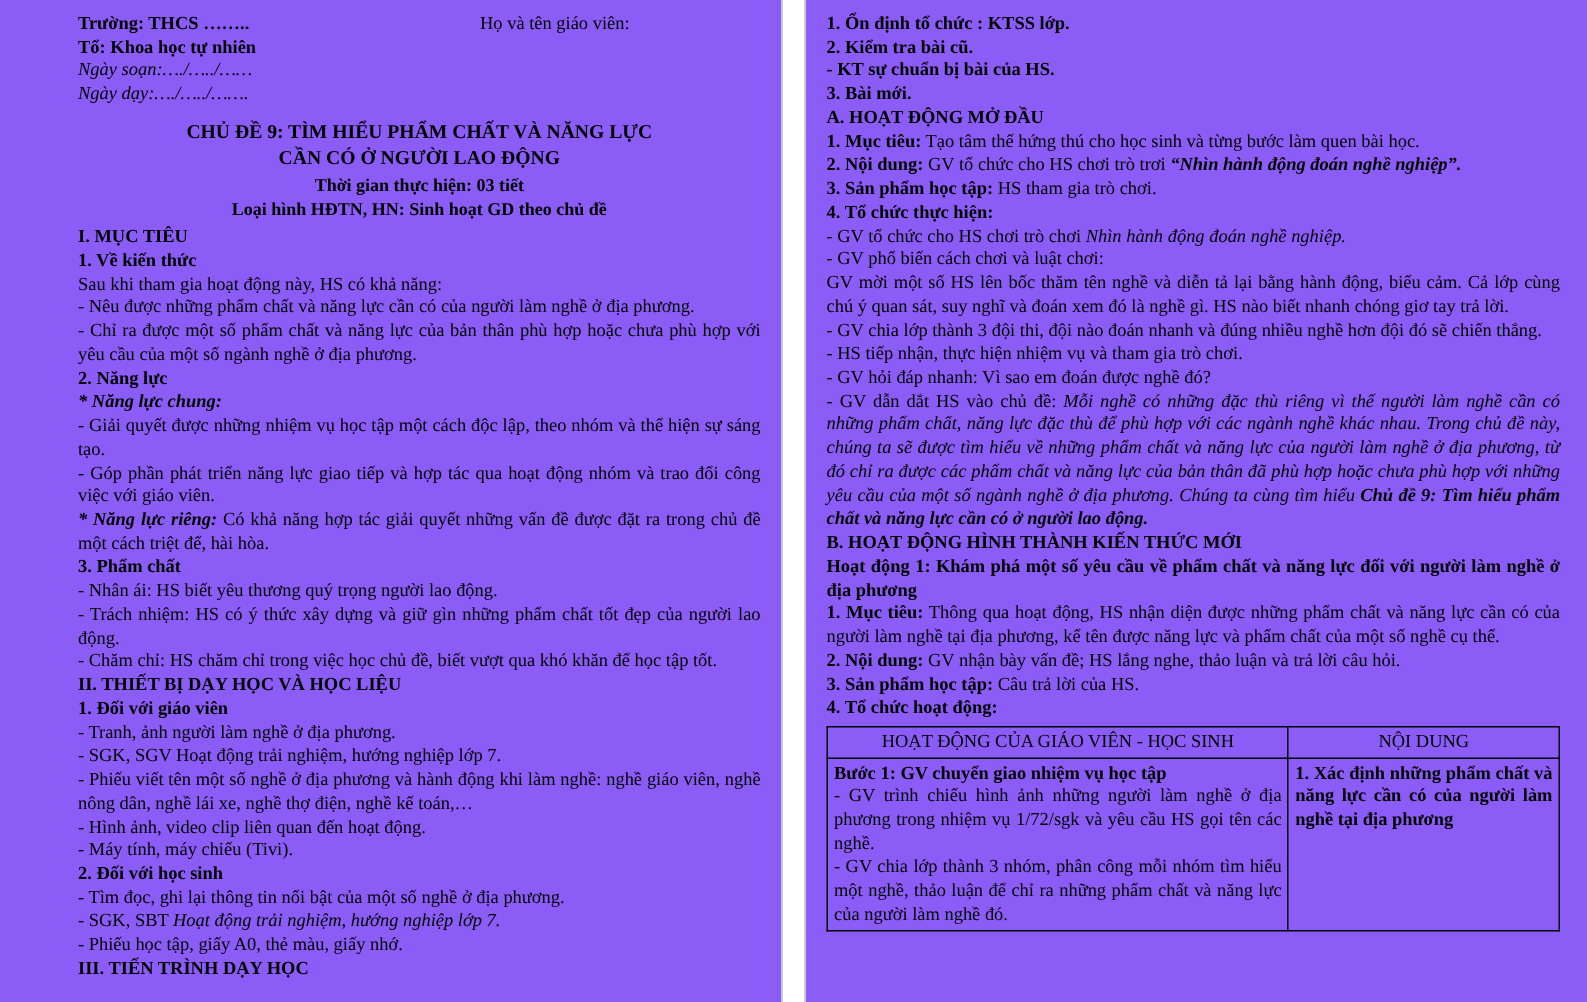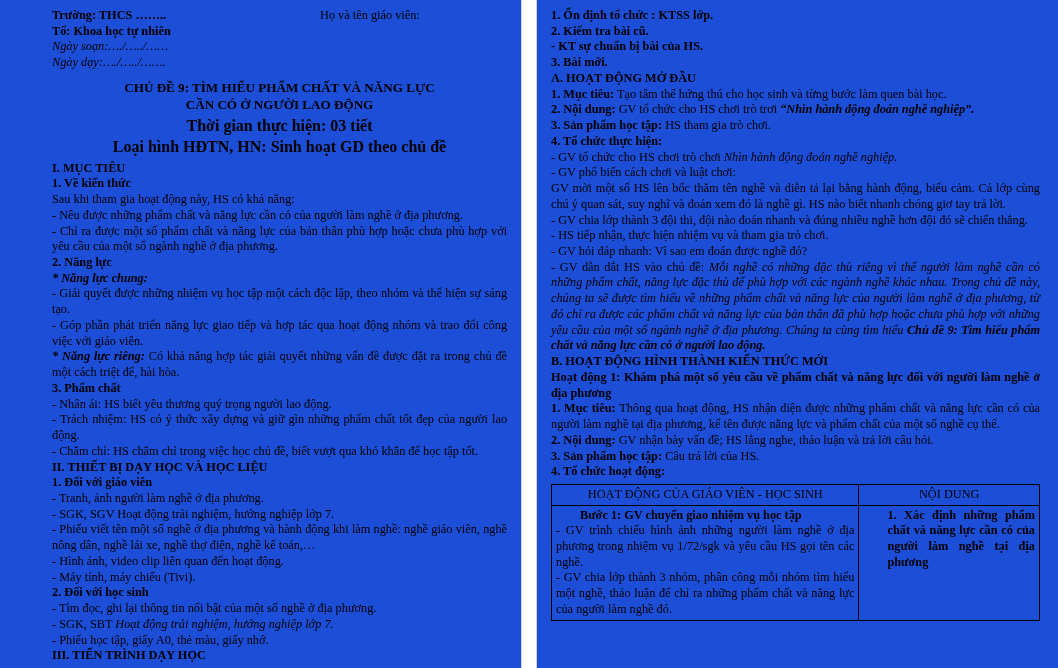--- a/index.html
+++ b/index.html
@@ -13,21 +13,21 @@
     font-family: "Liberation Serif", serif;
     color: #000000;
     overflow: hidden;
   }
   .page {
     position: relative;
     width: 1058px;
     height: 668px;
     display: flex;
     flex-direction: row;
-    background: #1d4ed8;
+    background: #8b5cf6;
   }
   .col {
     position: relative;
     height: 668px;
     box-sizing: border-box;
     overflow: hidden;
   }
   .col-left {
     width: 522px;
     padding: 8px 14px 0 52px;
@@ -62,42 +62,42 @@
   .sp3 { height: 8px; }
   .sp1 { height: 3px; }
   .title-main {
     text-align: center;
     font-weight: bold;
     font-size: 13.1px;
     line-height: 1.3;
   }
   .sub-c {
     text-align: center;
-    font-size: 16px;
+    font-size: 12px;
     line-height: 1.3;
   }
   table.tbl {
     border-collapse: collapse;
     width: 100%;
     margin-top: 4px;
     table-layout: fixed;
   }
   table.tbl td, table.tbl th {
     border: 1px solid #000;
     padding: 2px 4px;
     font-size: 12.3px;
     line-height: 1.26;
     vertical-align: top;
     text-align: left;
   }
   table.tbl th {
     text-align: center;
     font-weight: normal;
   }
-  .cell-b { font-weight: bold; margin-left: 24px; }
+  .cell-b { font-weight: bold; }
 </style>
 </head>
 <body>
 
 <div class="page">
 
   <div class="col col-left">
 
     <div class="hdr-row">
       <div class="hdr-left">

